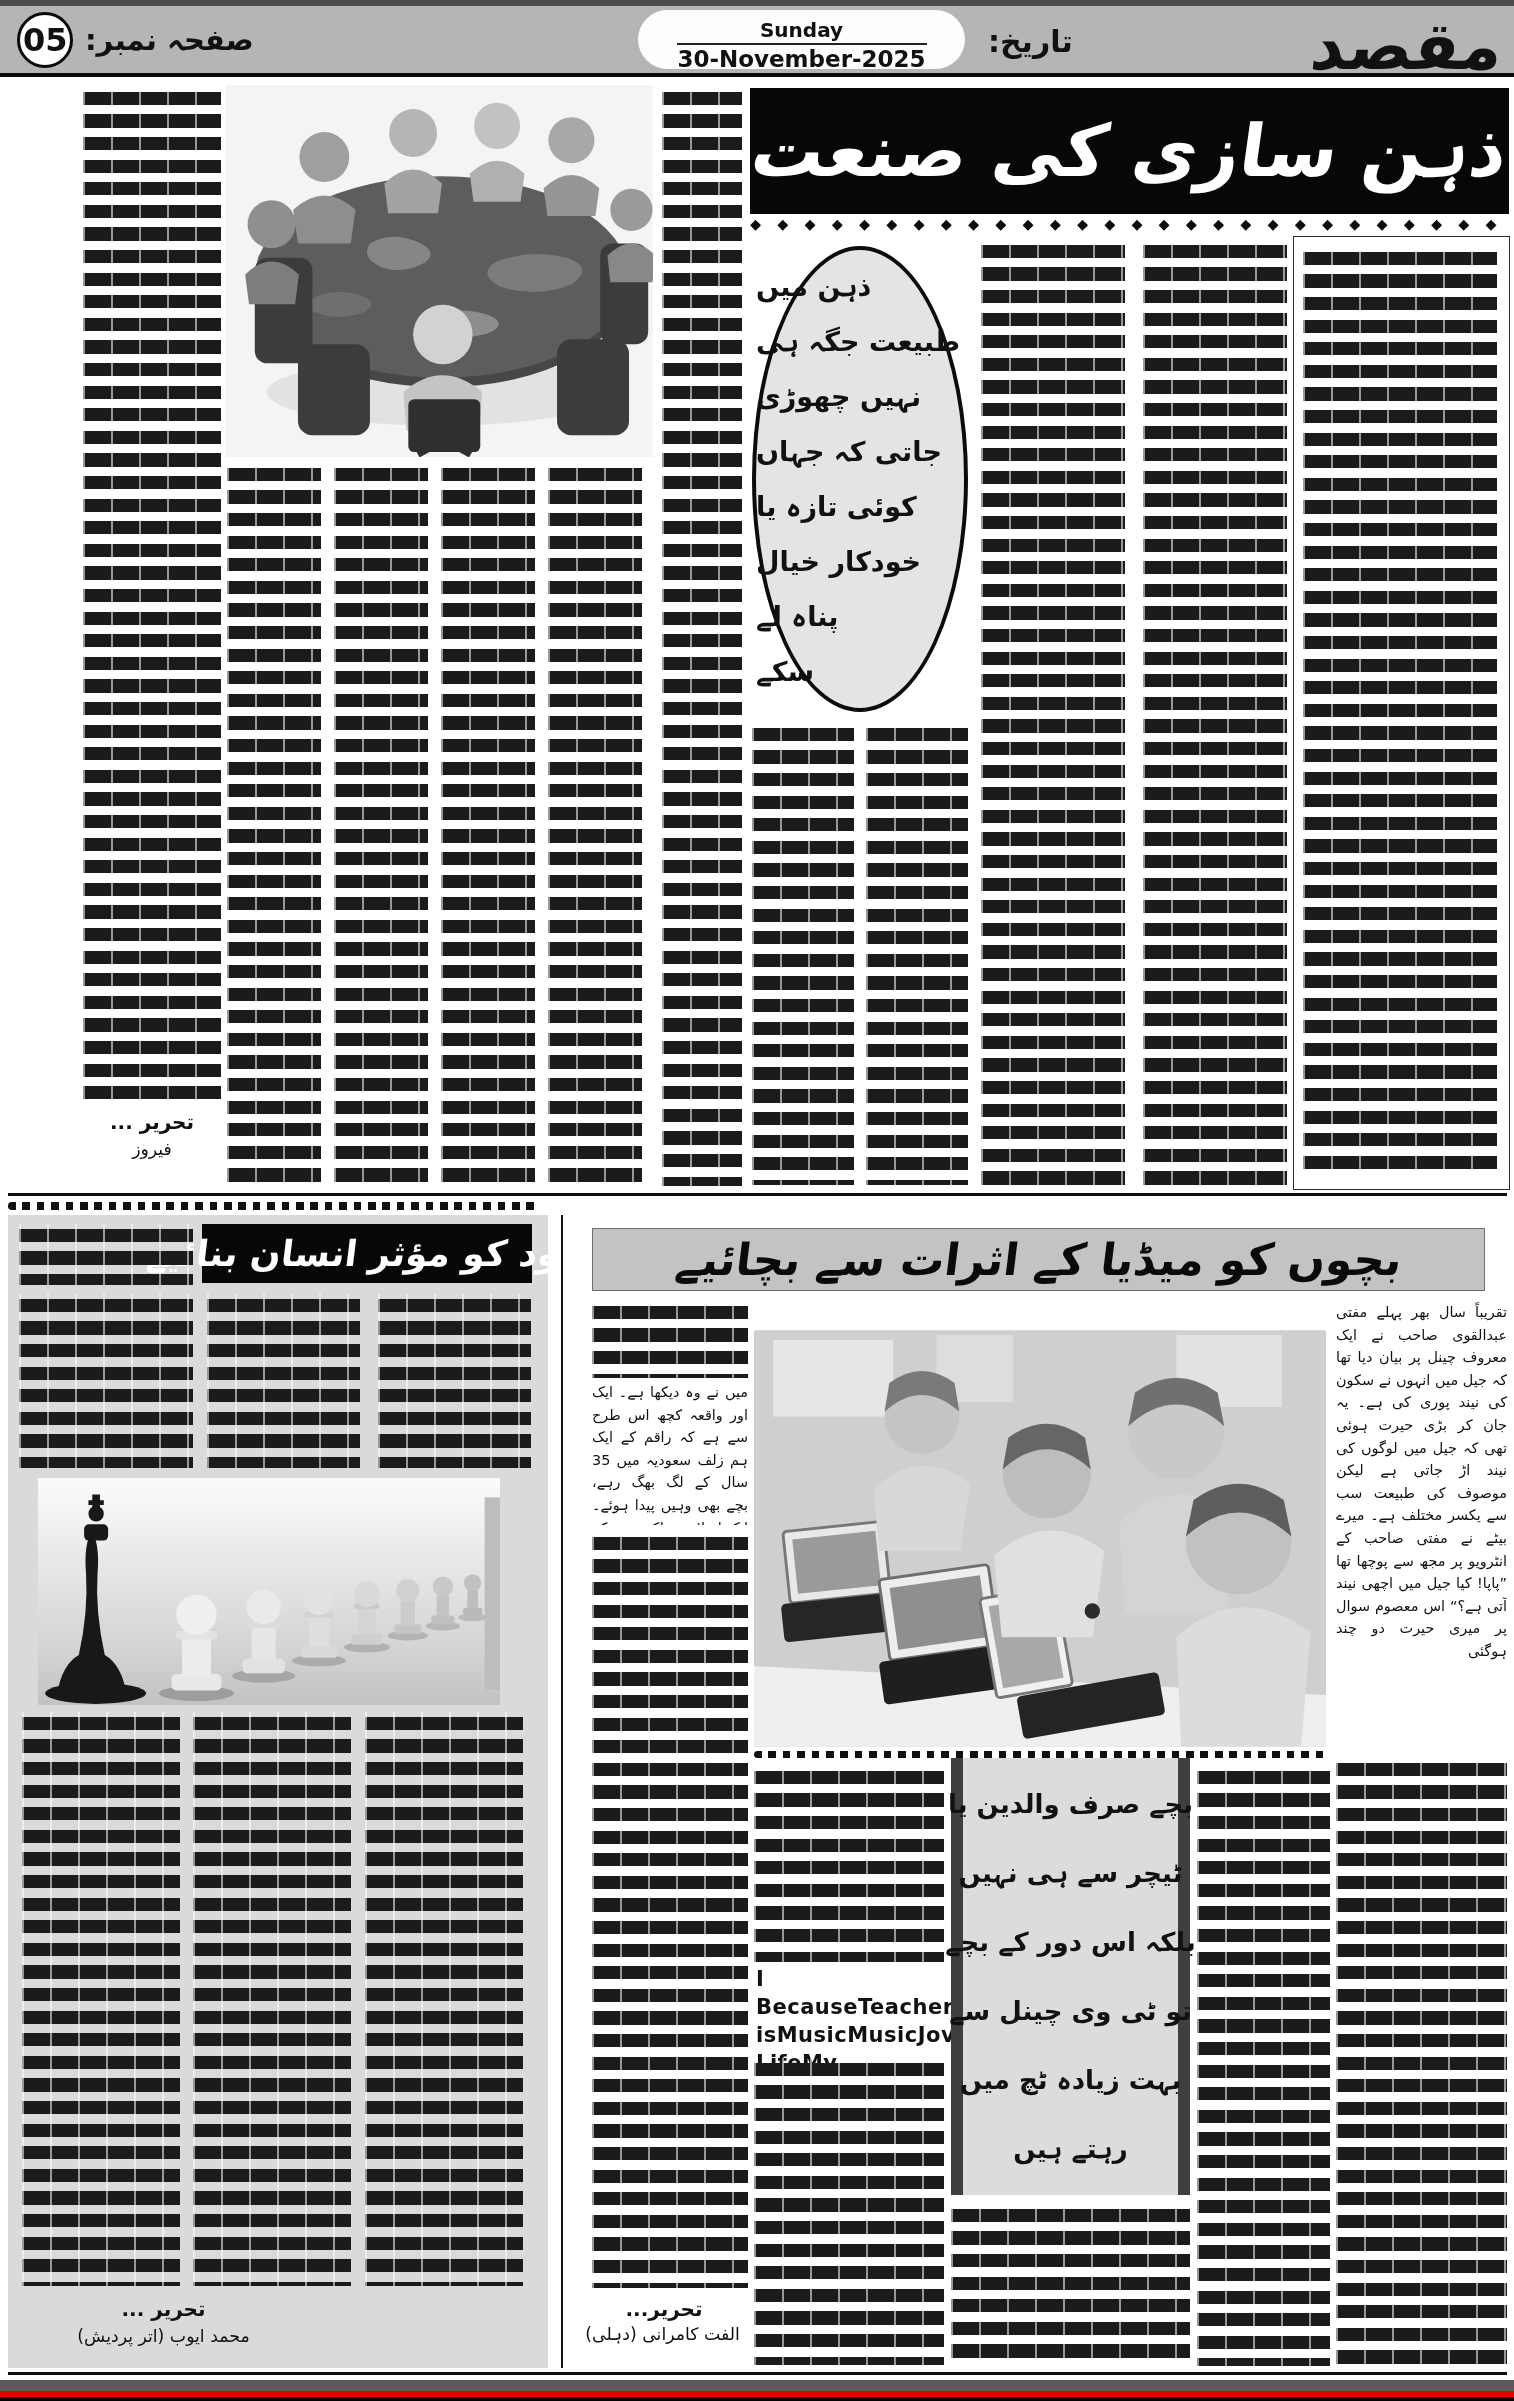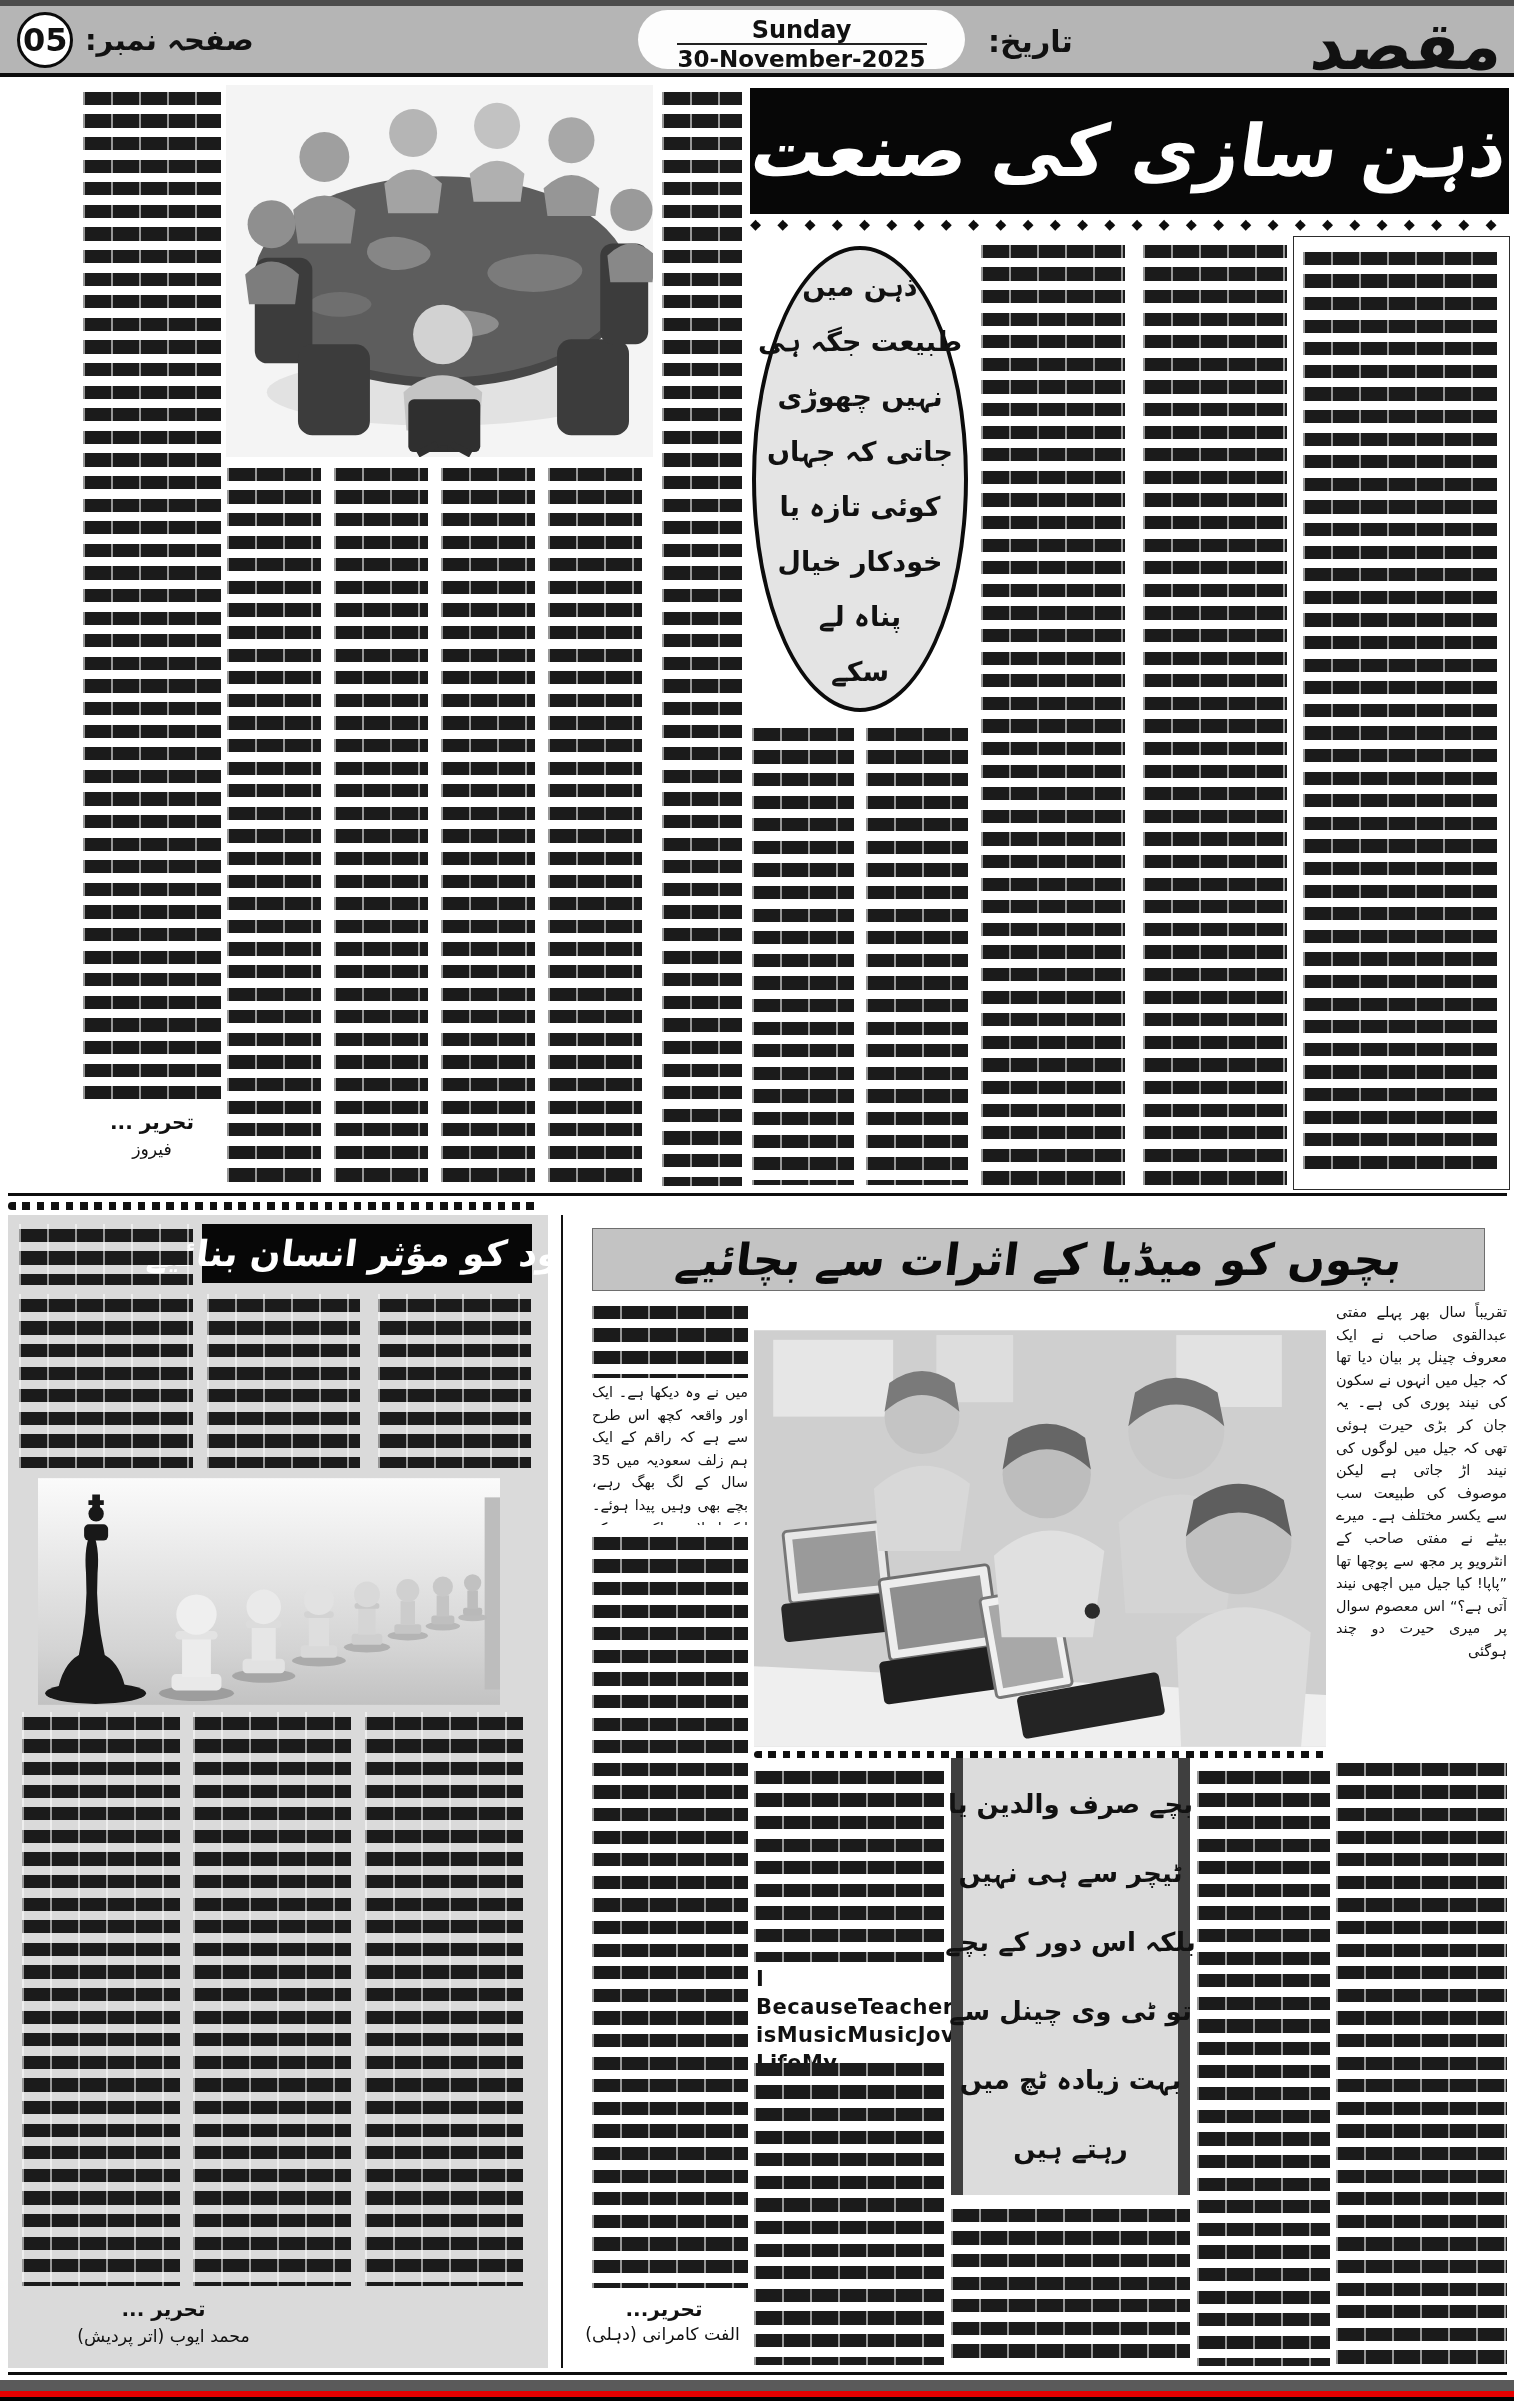--- a/index.html
+++ b/index.html
@@ -14,32 +14,32 @@
   .beads{background:repeating-linear-gradient(90deg,#101010 0 7.7px,transparent 7.7px 14.4px);border-radius:3.8px;}
   .hrule{background:#0d0d0d;}
   
   #topstrip{left:0;top:0;width:1515px;height:5.8px;background:#4c4c4c;}
   #header{left:0;top:5.8px;width:1515px;height:67px;background:#b5b5b5;border-bottom:4.8px solid #0c0c0c;}
   #pagenum-circle{left:17.3px;top:6.7px;width:50px;height:50px;border:3.8px solid #0a0a0a;border-radius:50%;
     background:#fff;display:flex;align-items:center;justify-content:center;font-weight:bold;font-size:32px;}
   #pagenum-label{left:85px;top:17.3px;font-size:29px;font-weight:bold;}
   #date-pill{left:638px;top:3.8px;width:327px;height:59px;background:#fdfdfd;border-radius:30px;
     display:flex;flex-direction:column;align-items:center;justify-content:center;}
-  #date-pill .day{font-size:24px;font-weight:bold;line-height:22px;margin-top:13px;}
+  #date-pill .day{font-size:20px;font-weight:bold;line-height:22px;margin-top:13px;}
   #date-pill .sep{width:250px;border-top:1.4px solid #222;border-bottom:1.4px solid #222;height:1.9px;margin:1.9px 0;}
   #date-pill .date{font-size:23px;font-weight:bold;line-height:25px;}
   #date-label{left:978px;top:18px;font-size:30px;font-weight:bold;margin-left:10px;}
   #masthead{right:12.5px;top:1.9px;font-size:66px;font-weight:bold;transform:skewX(-6deg);}
   
   #main-headline-box{left:750px;top:88px;width:759px;height:126px;background:#070707;
     display:flex;align-items:center;justify-content:center;}
   #main-headline-box .t{color:#fff;font-size:72px;font-weight:bold;transform:skewX(-8deg);white-space:nowrap;}
   .diamond-row{font-size:14.4px;letter-spacing:5.8px;color:#0d0d0d;overflow:hidden;white-space:nowrap;line-height:16.3px;}
   #oval-quote{left:752px;top:246px;width:216px;height:466px;border:4.3px solid #0c0c0c;border-radius:50%;
-    background:#e4e4e4;display:flex;flex-direction:column;align-items:center;justify-content:center;box-sizing:border-box;}
+    background:#e4e4e4;display:flex;flex-direction:column;align-items:flex-start;justify-content:center;box-sizing:border-box;}
   #oval-quote .ln{font-size:27px;font-weight:bold;line-height:55px;white-space:nowrap;}
   #right-box-col{left:1293px;top:236px;width:217px;height:954px;border:1.9px solid #2c2c2c;box-sizing:border-box;}
   .byline-label{font-weight:bold;font-size:20px;}
   .byline-author{font-size:17.3px;}
   
   #left-panel{left:7.7px;top:1215px;width:540px;height:1153px;background:#dadada;}
   #left-headline-box{left:202px;top:1224px;width:330px;height:59px;background:#070707;
     display:flex;align-items:center;justify-content:center;}
   #left-headline-box .t{color:#fff;font-size:36px;font-weight:bold;transform:skewX(-7deg);white-space:nowrap;}
   

